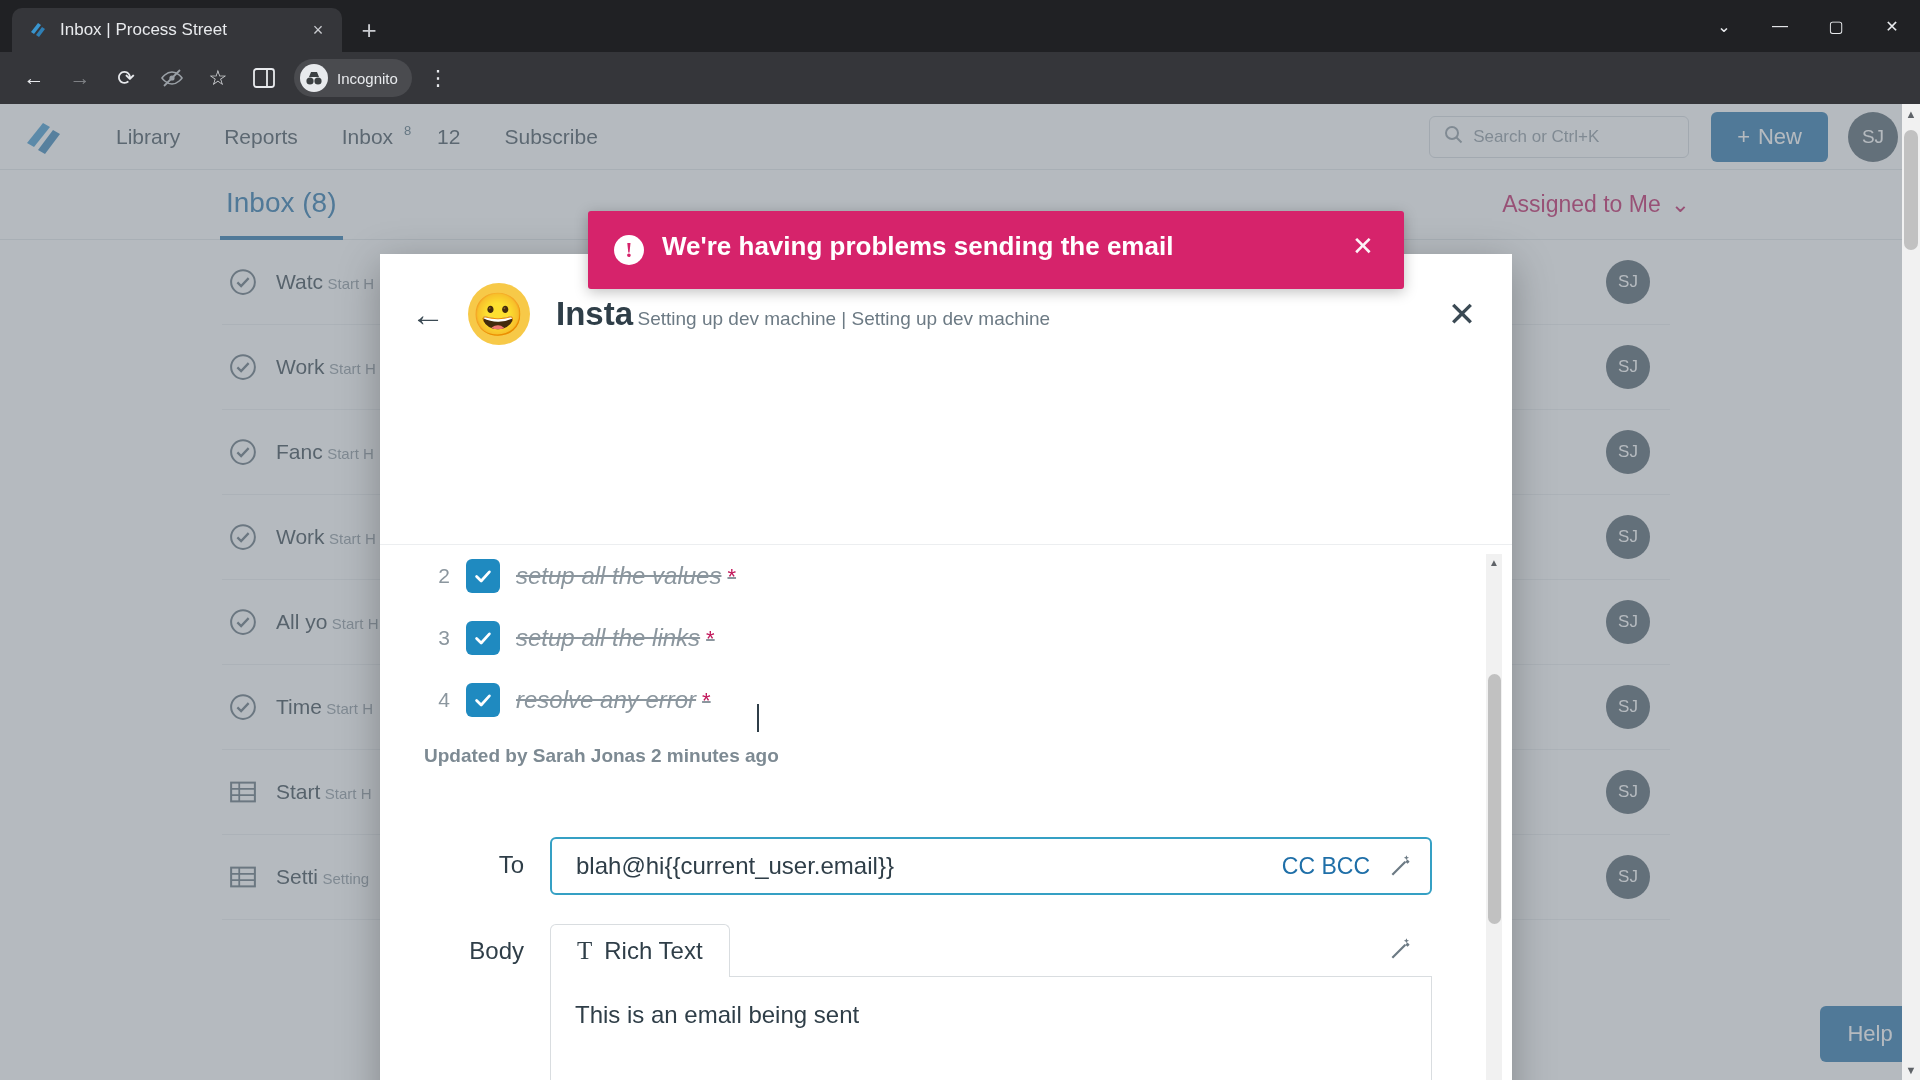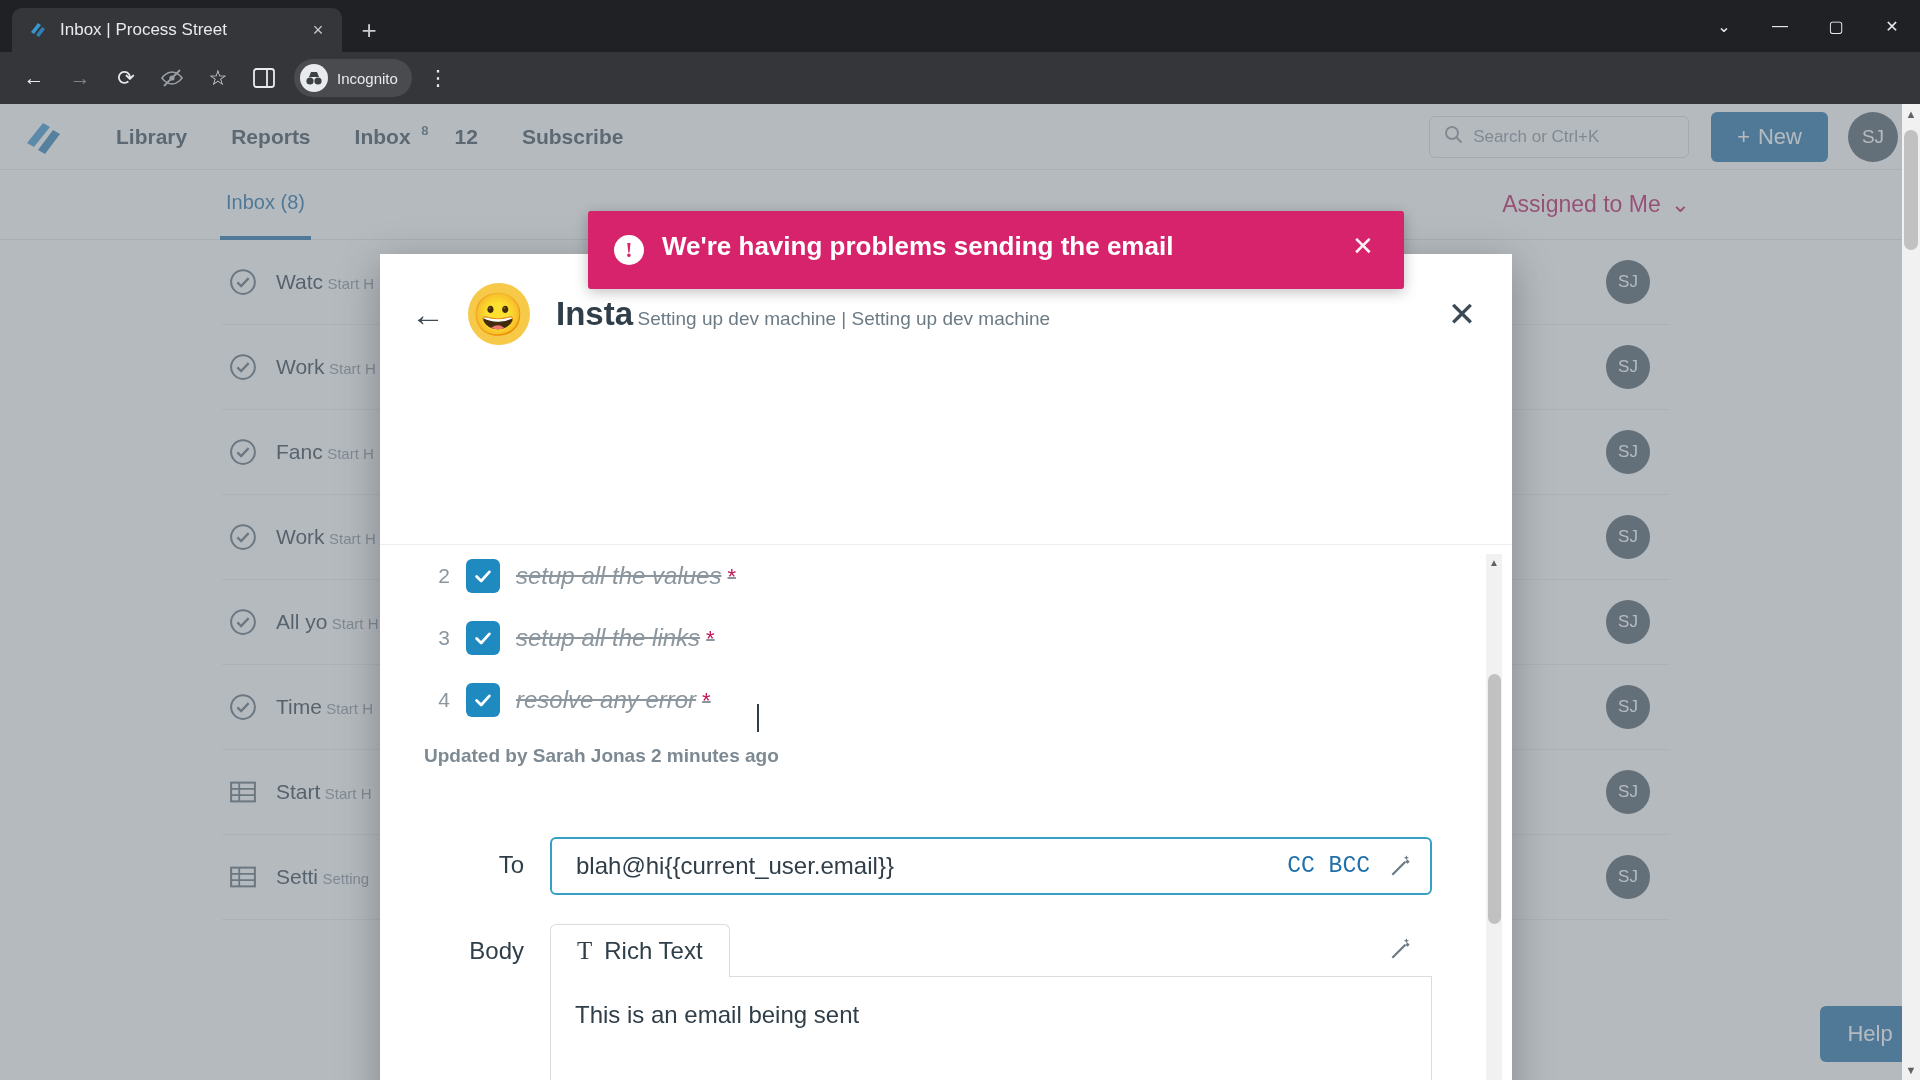--- a/index.html
+++ b/index.html
@@ -92,21 +92,20 @@
 
   .appbar {
     height: 66px; display: flex; align-items: center;
     padding: 0 22px; gap: 0; border-bottom: 1px solid #e3e6e8;
     background: #fff;
   }
   .ps-logo { width: 44px; height: 40px; margin-right: 28px; }
   .navlink {
     font-size: 21px; color: #3b4a54; padding: 0 22px; position: relative;
     white-space: nowrap;
-    font-weight: bold;
   }
   .navlink .badge {
     position: absolute; top: -2px; right: 4px;
     font-size: 13px; color: #4f6b7a;
   }
   .appbar-spacer { flex: 1; }
   .searchbox {
     width: 260px; height: 42px; border: 1px solid #d4d9dd; border-radius: 6px;
     display: flex; align-items: center; gap: 10px; padding: 0 14px;
     color: #8b969e; font-size: 17px; margin-right: 22px;
@@ -120,21 +119,21 @@
     width: 50px; height: 50px; border-radius: 50%; background: #4b5b66;
     color: #fff; display: flex; align-items: center; justify-content: center;
     font-size: 19px;
   }
 
   .subbar {
     height: 70px; display: flex; align-items: center; padding: 0 220px;
     border-bottom: 1px solid #e3e6e8; background: #fff; position: relative;
   }
   .tab-inbox {
-    font-size: 20px; color: #1f6fa8; height: 70px; display: flex;
+    font-size: 28px; color: #1f6fa8; height: 70px; display: flex;
     align-items: center; border-bottom: 4px solid #1f6fa8; padding: 0 6px;
   }
   .assigned {
     position: absolute; right: 230px; font-size: 23px; color: #be185d;
     display: flex; align-items: center; gap: 10px;
   }
 
   .listwrap { position: absolute; top: 136px; left: 222px; right: 250px; bottom: 0; }
   .listrow {
     display: flex; align-items: center; gap: 18px; height: 85px;
@@ -218,21 +217,21 @@
   .formlabel {
     width: 170px; flex: 0 0 170px; text-align: right; padding-right: 26px;
     font-size: 24px; color: #2f3e48; padding-top: 14px;
   }
   .field {
     flex: 1; border: 1px solid #d9dde0; border-radius: 4px; background: #fff;
     display: flex; align-items: center; min-height: 58px; padding: 0 14px 0 24px;
   }
   .field.focused { border: 2px solid #35a0c4; border-radius: 6px; }
   .field-value { flex: 1; font-size: 24px; color: #2f3e48; }
-  .ccbcc { font-size: 23px; color: #1f6fa8; margin-right: 18px; white-space: nowrap; font-family: Liberation Mono, monospace; }
+  .ccbcc { font-size: 23px; color: #1f6fa8; margin-right: 18px; white-space: nowrap; }
   .magic { width: 28px; color: #6c7a84; font-size: 22px; display: flex; align-items: center; }
 
   .bodybox { flex: 1; }
   .bodytabs { display: flex; align-items: flex-end; border-bottom: 1px solid #d9dde0; position: relative; }
   .bodytab {
     border: 1px solid #d9dde0; border-bottom: none; border-radius: 6px 6px 0 0;
     background: #fff; padding: 12px 26px; display: flex; align-items: center; gap: 12px;
     font-size: 24px; color: #2f3e48; position: relative; top: 1px;
   }
   .bodytab .ticon { font-family: "Liberation Serif", serif; font-size: 25px; }

